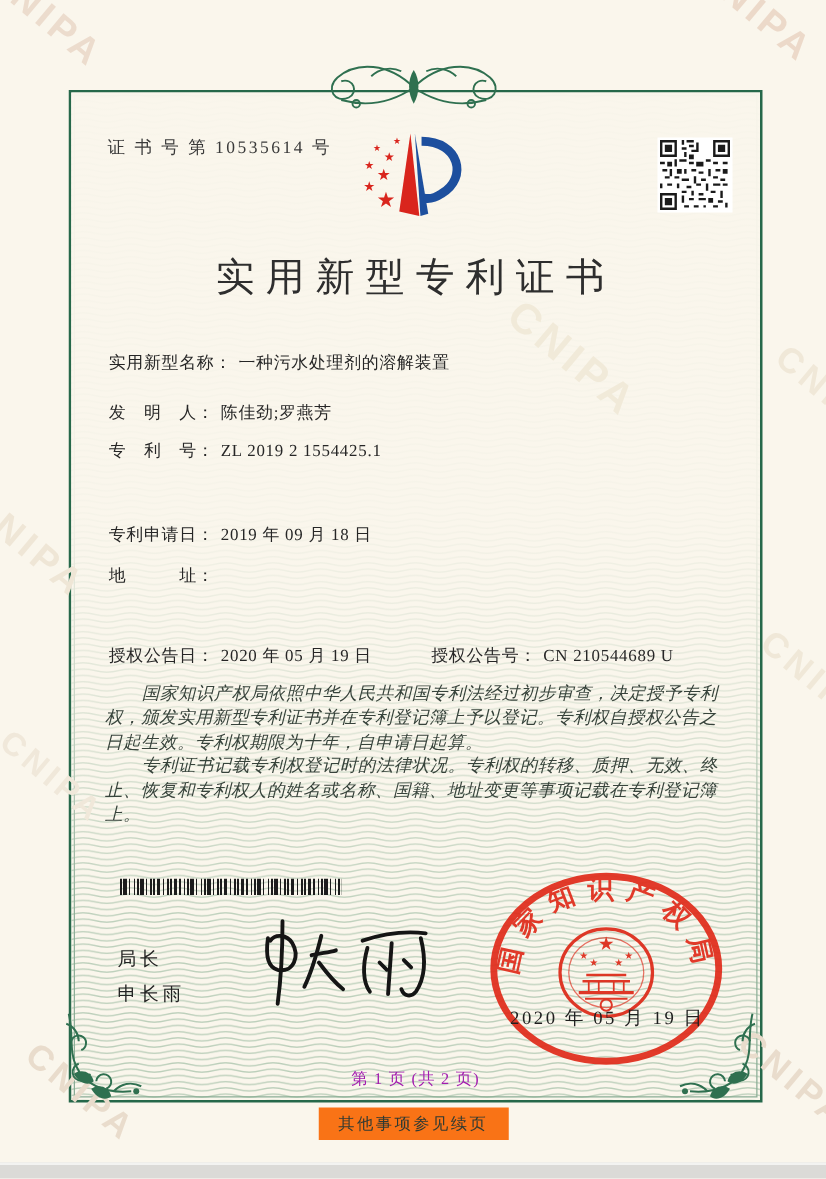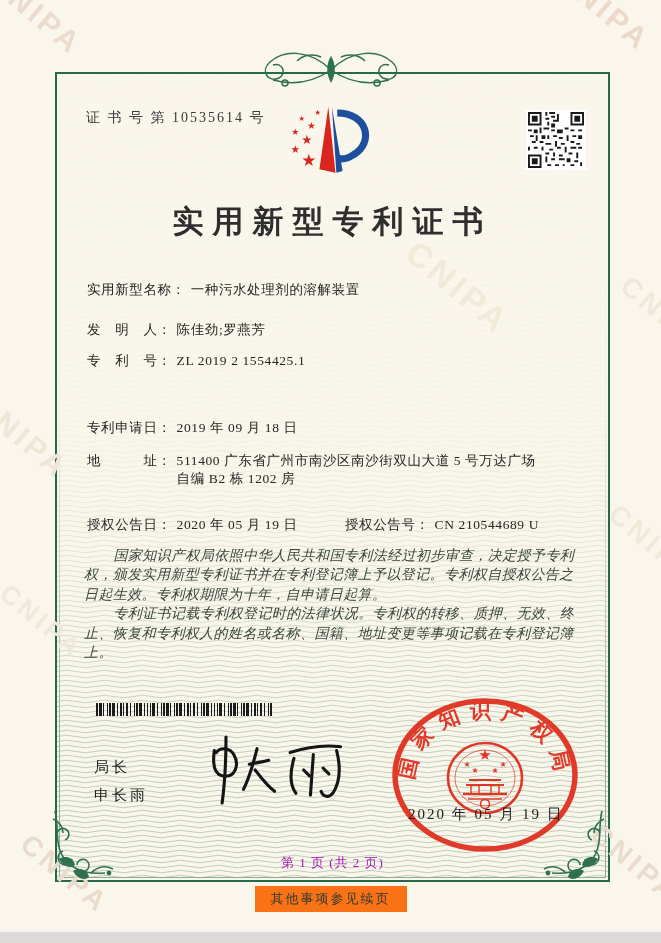--- a/index.html
+++ b/index.html
@@ -15,21 +15,21 @@
   .frame-inner{position:absolute;inset:2px;border:1.5px solid #85a992;pointer-events:none;}
   .waves{position:absolute;inset:0;z-index:1;}
   .cream-overlay{position:absolute;inset:0;z-index:2;
     background:linear-gradient(180deg,rgba(250,246,236,0.97) 0%,rgba(250,246,236,0.93) 42%,
       rgba(250,246,236,0.55) 62%,rgba(250,246,236,0.10) 82%,rgba(250,246,236,0.05) 100%);}
   .content{position:absolute;inset:0;z-index:5;}
   .cert-no{position:absolute;left:86px;top:109px;font-size:14px;color:#3a3a3a;letter-spacing:2px;}
   .logo{position:absolute;left:282px;top:99px;z-index:5;}
   .qr{position:absolute;left:526px;top:110px;background:#ffffff;padding:2px;z-index:5;line-height:0;}
   .title{position:absolute;left:55px;top:201px;width:555px;text-align:center;
-         font-size:31px;font-weight:bold;color:#2e2e2e;letter-spacing:9px;}
+         font-size:31px;font-weight:normal;color:#2e2e2e;letter-spacing:9px;}
   .field{position:absolute;left:87px;display:flex;font-size:13.5px;color:#262626;
          letter-spacing:0.6px;line-height:18px;}
   .field .lbl{flex:0 0 auto;white-space:nowrap;}
   .field .val{margin-left:5px;}
   .paras{position:absolute;left:84px;top:546px;width:497px;font-size:14px;line-height:19.4px;
          color:#37433b;font-style:italic;letter-spacing:0.4px;}
   .paras p{margin:0;text-indent:2.1em;}
   .barcode{position:absolute;left:96px;top:703px;width:177px;height:13px;
     background:repeating-linear-gradient(90deg,#1c1c1c 0 1.6px,transparent 1.6px 2.8px,
       #1c1c1c 2.8px 5.6px,transparent 5.6px 7.4px,#1c1c1c 7.4px 8.4px,transparent 8.4px 11px,
@@ -165,24 +165,20 @@
     <div class="field" style="top:352px;justify-content:space-between;">
       <span class="lbl">专　利　号：</span>
       <span class="val">ZL 2019 2 1554425.1</span>
     </div>
     <div class="field" style="top:419px;">
       <span class="lbl">专利申请日：</span>
       <span class="val">2019 年 09 月 18 日</span>
     </div>
     <div class="field" style="top:452px;">
       <span class="lbl">地　　　址：</span>
-      <span class="val">
-        <div>511400 广东省广州市南沙区南沙街双山大道 5 号万达广场</div>
-        <div>自编 B2 栋 1202 房</div>
-      </span>
     </div>
     <div class="field" style="top:516px;width:500px;position:absolute;">
       <span class="lbl">授权公告日：</span>
       <span class="val">2020 年 05 月 19 日</span>
       <span style="position:absolute;left:258px;top:0;display:flex;">
         <span class="lbl">授权公告号：</span>
         <span class="val">CN 210544689 U</span>
       </span>
     </div>
 

